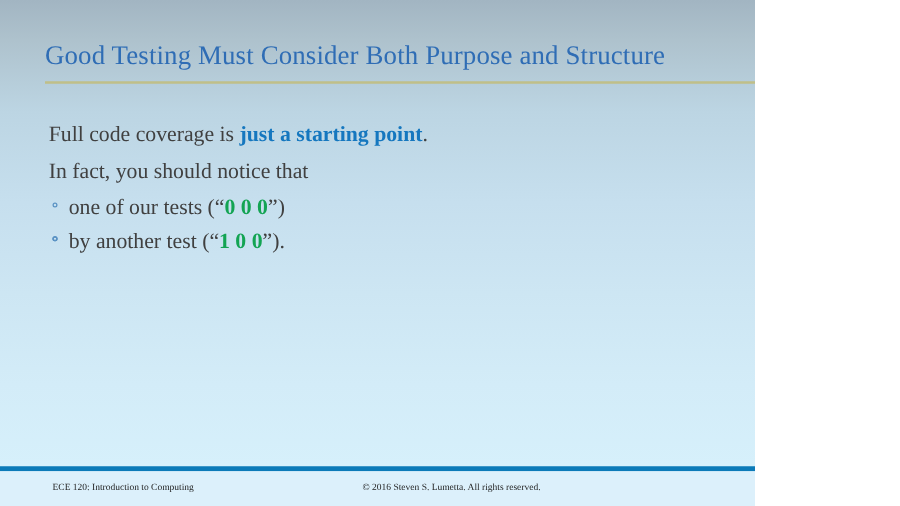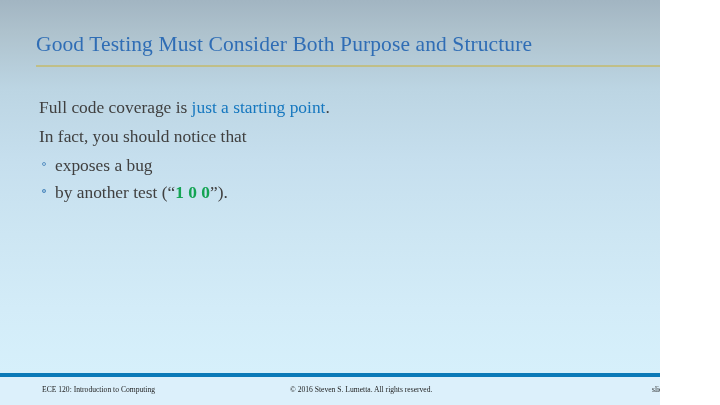--- a/index.html
+++ b/index.html
@@ -7,21 +7,21 @@
     padding: 0;
   }
   body {
     width: 720px;
     height: 405px;
     overflow: hidden;
     font-family: "Liberation Serif", "DejaVu Serif", serif;
   }
   .slide {
     position: relative;
-    width: 660px;
+    width: 604px;
     height: 405px;
     box-sizing: border-box;
     background: linear-gradient(to bottom,
         #a2b5c2 0%,
         #aec2cd 8%,
         #bcd5e3 22%,
         #c6dfee 40%,
         #cde6f3 58%,
         #d3ecf8 76%,
         #d6f0fb 92%,
@@ -91,21 +91,21 @@
     top: 10px;
     width: 4px;
     height: 4px;
     box-sizing: border-box;
     border: 1px solid #5b93c4;
     border-radius: 50%;
     background: transparent;
   }
   .em-blue {
     color: #1577bf;
-    font-weight: normal;
+    font-weight: bold;
     margin-top: 37px;
   }
   .em-green {
     color: #13a453;
     font-weight: bold;
   }
 
   
   .footer-rule {
     position: absolute;
@@ -147,21 +147,24 @@
   </div>
 
   <div class="body-block">
 
     <p class="para"><span>Full code coverage is </span><span class="em-blue">just a starting point</span><span>.</span></p>
 
     <p class="para">In fact, you should notice that</p>
 
     <ul class="bullet-list">
       <li class="bullet-item">
-        <span class="bullet-marker"></span><span>exposes a bug</span><span class="em-green"></span><span></span>
+        <span class="bullet-marker"></span><span>one of our tests (“</span><span class="em-green">0 0 0</span><span>”)</span>
+      </li>
+      <li class="bullet-item">
+        <span class="bullet-marker"></span><span class="em-green"></span><span></span>
       </li>
       <li class="bullet-item">
         <span class="bullet-marker"></span><span class="em-green"></span><span></span>
       </li>
       <li class="bullet-item">
         <span class="bullet-marker"></span><span>by another test (“</span><span class="em-green">1 0 0</span><span>”).</span>
       </li>
     </ul>
 
 

